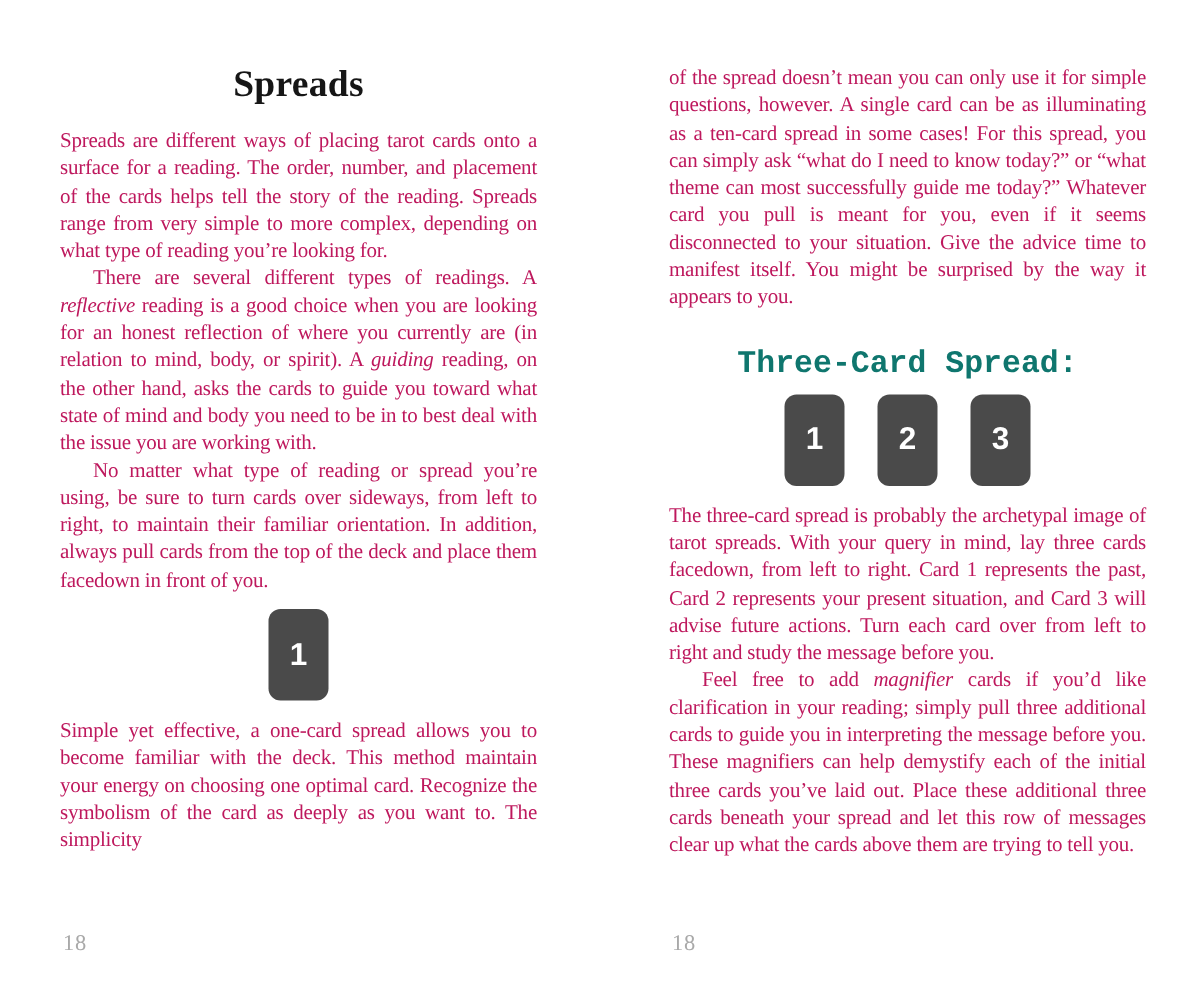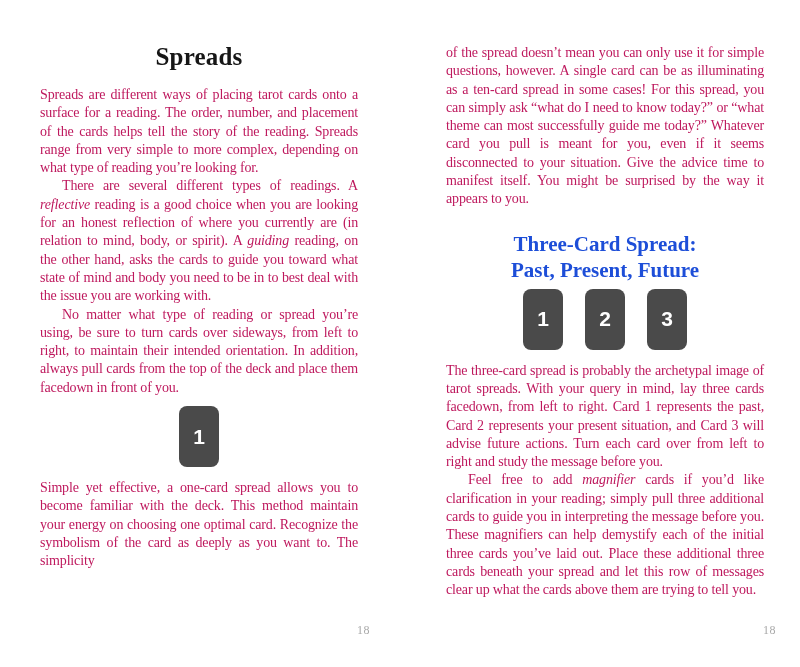--- a/index.html
+++ b/index.html
@@ -42,21 +42,22 @@
     color: #161616;
     letter-spacing: 0.2px;
   }
 
   .section-title {
     margin: 0;
     font-size: 21px;
     line-height: 26px;
     font-weight: bold;
     text-align: center;
-    color: #1d4ed8;
+    color: #0f766e;
+    font-family: Liberation Mono, monospace;
   }
   .left-section-title  { margin-top: 18px; }
   .right-section-title { margin-top: 22px; }
 
   .mt-para1-left  { margin-top: 14px; }
   .mt-para-after-card { margin-top: 12px; }
   .mt-para1-right { margin-top: 44px; }
   .mt-para2-right { margin-top: 12px; }
 
   .card-row {
@@ -77,62 +78,61 @@
     justify-content: center;
     color: #ffffff;
     font-family: "Liberation Sans", "DejaVu Sans", sans-serif;
     font-weight: bold;
     font-size: 21px;
   }
 
   .folio {
     position: absolute;
     bottom: 29px;
-    left: 12px;
+    left: 2px;
     width: 100%;
-    text-align: right;
-    font-size: 12px;
+    text-align: left;
+    font-size: 15px;
     color: #a9a9a9;
     letter-spacing: 0.5px;
   }
 
   i { font-style: italic; }
 </style>
 </head>
 <body>
 
 <div class="spread">
 
   <div class="page page-left">
     <h1 class="chapter-title">Spreads</h1>
 
     <p class="body-text mt-para1-left">Spreads are different ways of placing tarot cards onto a surface for a reading. The order, number, and placement of the cards helps tell the story of the reading. Spreads range from very simple to more complex, depending on what type of reading you’re looking for.</p>
 
     <p class="body-text indent"><span>There are several different types of readings. A </span><i>reflective</i><span> reading is a good choice when you are looking for an honest reflection of where you currently are (in relation to mind, body, or spirit). A </span><i>guiding</i><span> reading, on the other hand, asks the cards to guide you toward what state of mind and body you need to be in to best deal with the issue you are working with.</span></p>
 
-    <p class="body-text indent">No matter what type of reading or spread you’re using, be sure to turn cards over sideways, from left to right, to maintain their intended orientation. In addition, always pull cards from the top of the deck and place them facedown in front of you.</p>
+    <p class="body-text indent">No matter what type of reading or spread you’re using, be sure to turn cards over sideways, from left to right, to maintain their familiar orientation. In addition, always pull cards from the top of the deck and place them facedown in front of you.</p>
 
 
     <div class="card-row card-row-left">
       <div class="tarot-card">
         <span>1</span>
       </div>
     </div>
 
     <p class="body-text mt-para-after-card">Simple yet effective, a one-card spread allows you to become familiar with the deck. This method maintain your energy on choosing one optimal card. Recognize the symbolism of the card as deeply as you want to. The simplicity</p>
 
     <div class="folio">18</div>
   </div>
 
   <div class="page page-right">
     <p class="body-text mt-para1-right">of the spread doesn’t mean you can only use it for simple questions, however. A single card can be as illuminating as a ten-card spread in some cases! For this spread, you can simply ask “what do I need to know today?” or “what theme can most successfully guide me today?” Whatever card you pull is meant for you, even if it seems disconnected to your situation. Give the advice time to manifest itself. You might be surprised by the way it appears to you.</p>
 
     <h2 class="section-title right-section-title">
       <span style="display:block">Three-Card Spread:</span>
-      <span style="display:block">Past, Present, Future</span>
     </h2>
 
     <div class="card-row card-row-right">
       <div class="tarot-card">
         <span>1</span>
       </div>
       <div class="tarot-card">
         <span>2</span>
       </div>
       <div class="tarot-card">

